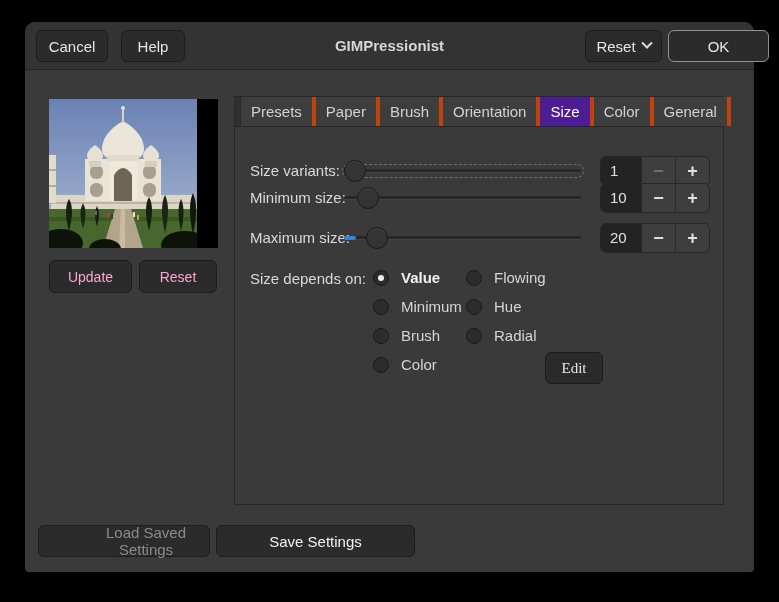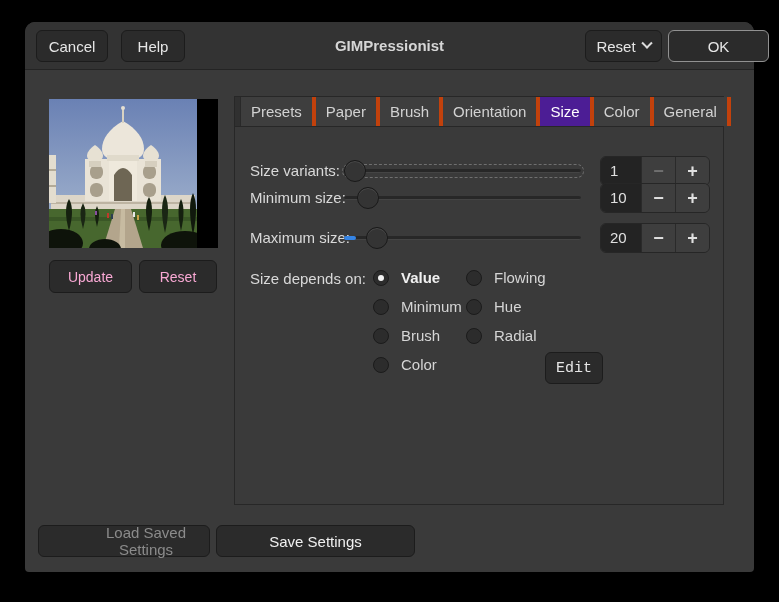--- a/index.html
+++ b/index.html
@@ -78,21 +78,21 @@
   .radio-item { display:flex; align-items:center; gap:12px; cursor:pointer; }
   .radio-circle { width:16px; height:16px; border-radius:50%; background:#2c2c2c;
                   border:1px solid #1b1b1b; flex:none; position:relative; }
   .radio-item.selected .radio-circle::after { content:""; position:absolute; left:4px; top:4px;
                   width:6px; height:6px; border-radius:50%; background:#f2f2f2; }
   .radio-label { font-size:15px; color:#d5d5d5; white-space:nowrap; }
   .radio-item.selected .radio-label { font-weight:bold; color:#f0f0f0; }
   .btn-edit { position:absolute; left:311px; top:256px; width:58px; height:32px;
               background:#2b2b2b; border:1px solid #1c1c1c; border-radius:6px;
               color:#e6e6e6; font-size:15px; cursor:pointer;
-              font-family:Liberation Mono, monospace; }
+              font-family:Liberation Serif, serif; }
 
   
   .fbtn { position:absolute; top:503px; height:32px; background:#2b2b2b;
           border:1px solid #1c1c1c; border-radius:6px; font-size:15px;
           display:flex; align-items:center; justify-content:center;
           font-family:"Liberation Sans", sans-serif; }
   .fbtn-load { left:13px; width:172px; color:#8b8b8b;padding-left:44px; }
   .fbtn-save { left:191px; width:199px; color:#f0f0f0; cursor:pointer; }
 </style>
 </head>

